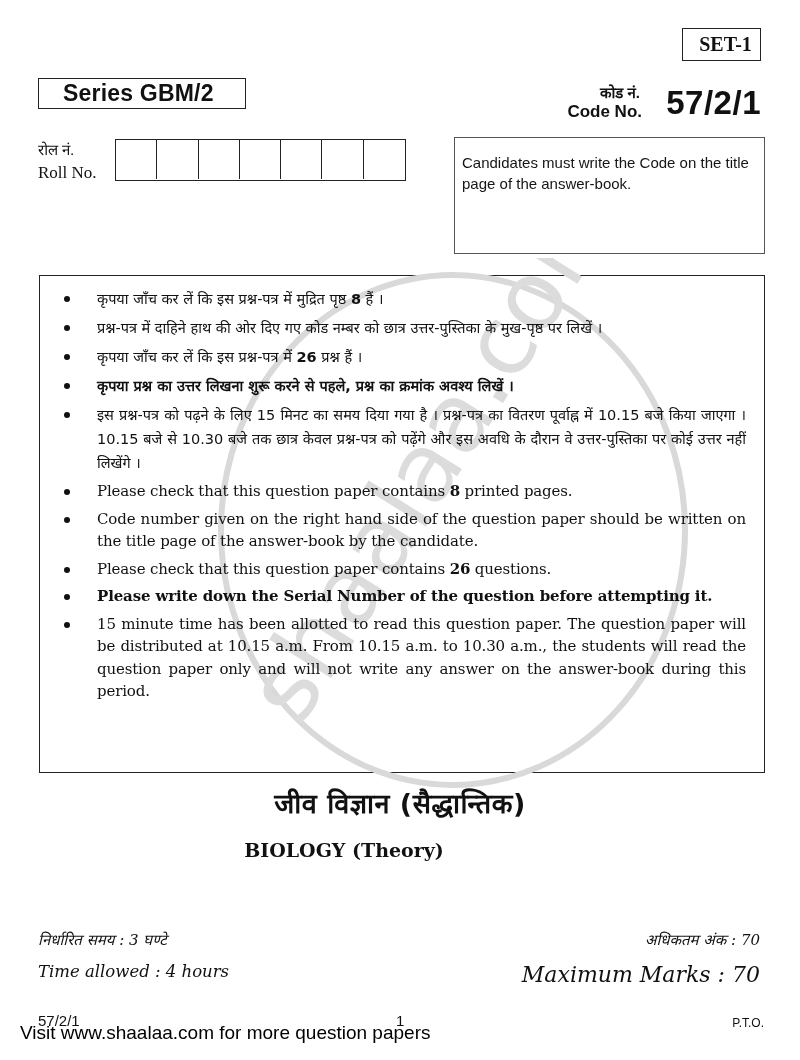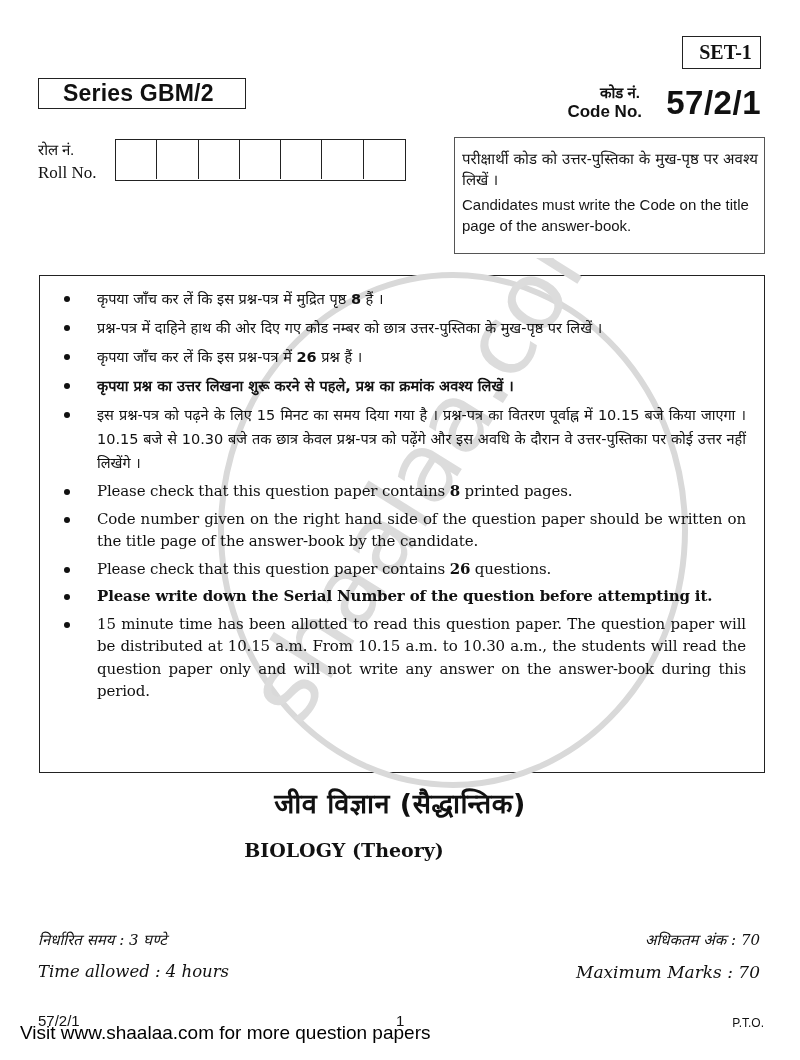--- a/index.html
+++ b/index.html
@@ -11,21 +11,21 @@
   
   .series-box {
     left: 38px; top: 78px; width: 208px; height: 31px;
     border: 1.5px solid #222;
     font-family: "Liberation Sans", sans-serif; font-weight: bold;
     font-size: 23px; line-height: 28px; padding-left: 24px; letter-spacing: 0.2px;
   }
 
   
   .set-box {
-    left: 682px; top: 36px; width: 79px; height: 33px;
+    left: 682px; top: 28px; width: 79px; height: 33px;
     border: 1.5px solid #222;
     font-family: "Liberation Serif", serif; font-weight: bold;
     font-size: 20px; line-height: 30px; text-align: center; padding-left: 8px;
   }
 
   .code-hindi {
     left: 560px; top: 82px; width: 80px; text-align: right;
     font-family: "Liberation Sans", sans-serif; font-weight: bold; font-size: 15px;
   }
   .code-label {
@@ -88,21 +88,21 @@
   }
   .title-en {
     left: 0; top: 839px; width: 688px; text-align: center;
     font-family: "DejaVu Serif", serif; font-weight: bold; font-size: 19px;
   }
 
   
   .time-hi { left: 38px; top: 929px; font-family: "DejaVu Serif", serif; font-style: italic; font-size: 15px; }
   .time-en { left: 38px; top: 962px; font-family: "DejaVu Serif", serif; font-style: italic; font-size: 16.5px; }
   .marks-hi { right: 40px; top: 929px; font-family: "DejaVu Serif", serif; font-style: italic; font-size: 15px; text-align: center; }
-  .marks-en { right: 40px; top: 962px; font-family: "DejaVu Serif", serif; font-style: italic; font-size: 17px; text-align: right; }
+  .marks-en { right: 40px; top: 962px; font-family: "DejaVu Serif", serif; font-style: italic; font-size: 22px; text-align: right; }
 
   
   .foot-code { left: 38px; top: 1012px; font-family: "Liberation Sans", sans-serif; font-size: 15px; }
   .foot-page { left: 396px; top: 1012px; font-family: "Liberation Sans", sans-serif; font-size: 15px; }
   .foot-pto { right: 36px; top: 1016px; font-family: "Liberation Sans", sans-serif; font-size: 12px; }
   .foot-visit { left: 20px; top: 1022px; font-family: "Liberation Sans", sans-serif; font-size: 19px; color: #000; }
 </style>
 </head>
 <body>
 
@@ -118,21 +118,20 @@
     <div class="roll-cell"></div>
     <div class="roll-cell"></div>
     <div class="roll-cell"></div>
     <div class="roll-cell"></div>
     <div class="roll-cell"></div>
     <div class="roll-cell"></div>
     <div class="roll-cell"></div>
   </div>
 
 <div class="abs cand-box">
-  <div class="hi">परीक्षार्थी कोड को उत्तर-पुस्तिका के मुख-पृष्ठ पर अवश्य लिखें ।</div>
   <div class="en">Candidates must write the Code on the title page of the answer-book.</div>
 </div>
 
 <svg class="abs watermark" viewBox="0 0 530 560">
   <ellipse cx="268" cy="272" rx="232" ry="255" fill="none" stroke="#d9d9d9" stroke-width="6"></ellipse>
   <text id="wm-text" x="0" y="0" font-family="DejaVu Sans, sans-serif" font-size="96" fill="#dcdcdc" transform="translate(115 470) rotate(-58)">shaalaa.com</text>
 </svg>
 
 <div class="abs instr-box">
   <ul class="instr-list" id="instr-list">

